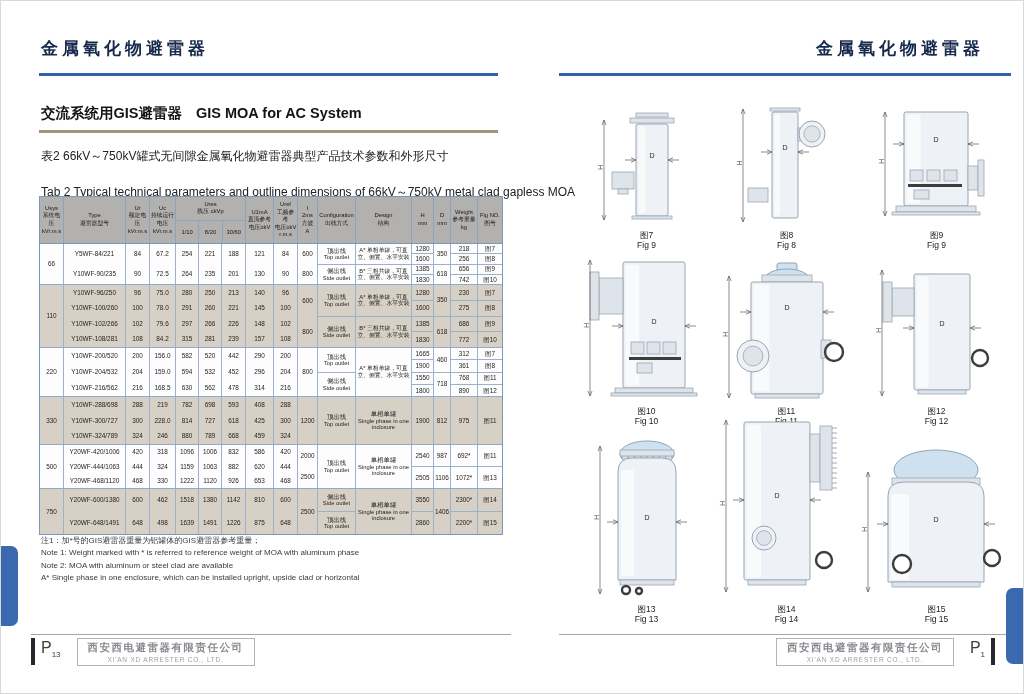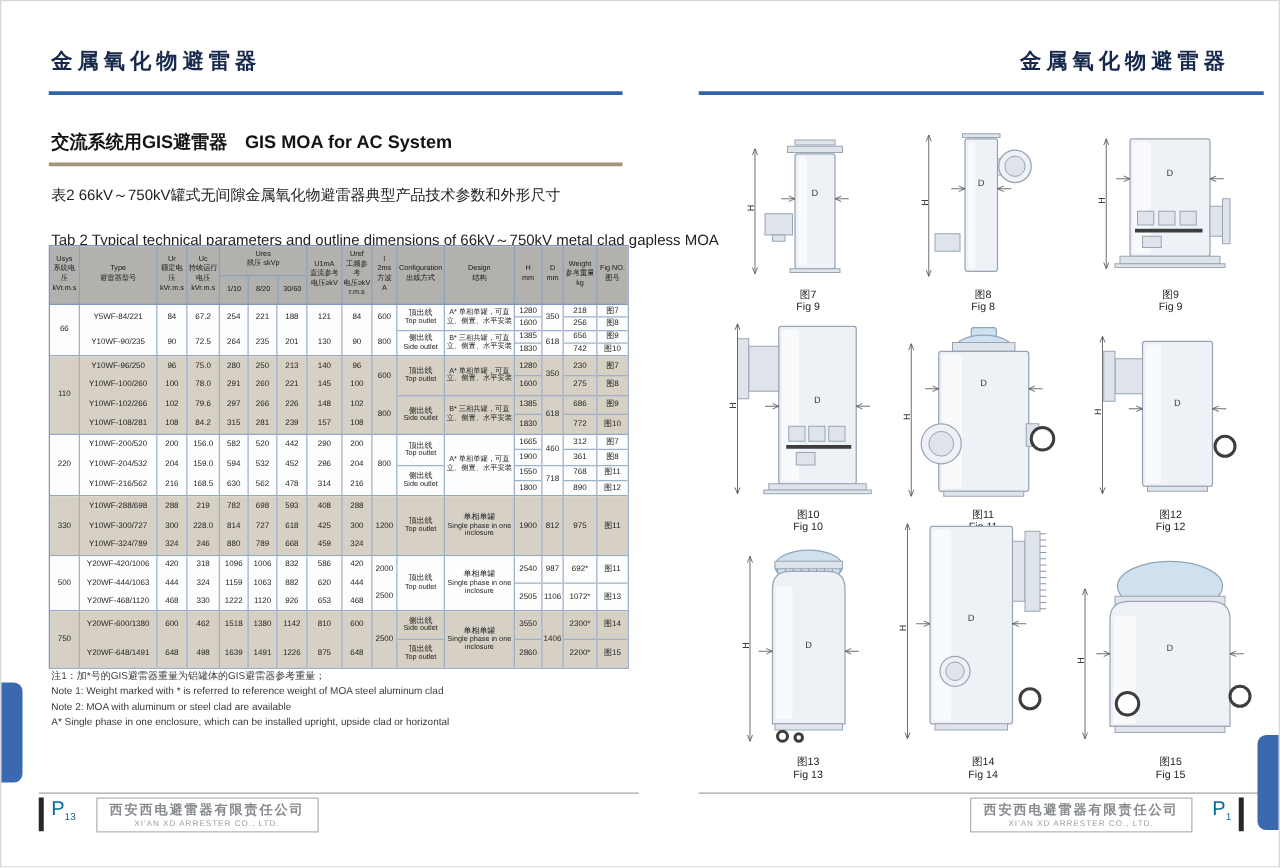--- a/index.html
+++ b/index.html
@@ -51,21 +51,21 @@
   .dome{fill:#cfe1ee;stroke:#8fa5b8;stroke-width:1;}
   .ring{fill:#fff;stroke:#3d3d3d;stroke-width:2.4;}
   .dml{stroke:#5a5a5a;stroke-width:.7;fill:none;}
   .dmt{font:7px "DejaVu Sans",sans-serif;fill:#3c3c3c;}
   .tick{stroke:#8b98a6;stroke-width:.8;}
 
   
   .footline{position:absolute;top:633px;height:1px;background:#a6a6a6;}
   .pfoot{position:absolute;top:637px;display:flex;align-items:flex-start;}
   .pbar{width:4px;height:27px;background:#26272d;}
-  .pnum{font-size:16px;color:#0369a1;margin:0 6px;line-height:1.2;}
+  .pnum{font-size:16px;color:#404040;margin:0 6px;line-height:1.2;}
   .pnum sub{font-size:8px;}
   .cobox{border:1px solid #b3b3b3;padding:2px 10px;text-align:center;margin:0 10px;background:#fff;}
   .cozh{font-size:10.5px;font-weight:bold;color:#878b90;letter-spacing:1.5px;}
   .coen{font-size:6.5px;color:#9b9fa4;letter-spacing:.8px;margin-top:1px;}
   .sidetab{position:absolute;width:17px;background:var(--tabblue,#3b69af);}
   .sidetab.left{left:0;top:545px;height:80px;border-radius:0 7px 7px 0;}
   .sidetab.right{right:0;top:587px;height:76px;border-radius:7px 0 0 7px;}
 </style>
 </head>
 <body>
@@ -636,21 +636,21 @@
             <div class="sub">2200*</div>
           </div>
           <div class="cell bordered" style="width: 24px;">
             <div class="sub">图14</div>
             <div class="sub">图15</div>
           </div>
         </div>
       </div>
     <div id="notes">
         <div>注1：加*号的GIS避雷器重量为铝罐体的GIS避雷器参考重量；</div>
-        <div>Note 1: Weight marked with * is referred to reference weight of MOA steel aluminum clad</div>
+        <div>Note 1: Weight marked with * is referred to reference weight of MOA with aluminum phase</div>
         <div>Note 2: MOA with aluminum or steel clad are available</div>
         <div>A*  Single phase in one enclosure, which can be installed upright, upside clad or horizontal</div>
       </div>
     <div class="footline" style="left:30px;width:480px;"></div>
     <div class="pfoot" style="left:30px;">
       <div class="pbar"></div>
       <div class="pnum"><span>P</span><sub>13</sub></div>
       <div class="cobox">
         <div class="cozh">西安西电避雷器有限责任公司</div>
         <div class="coen">XI'AN XD ARRESTER CO., LTD.</div>

